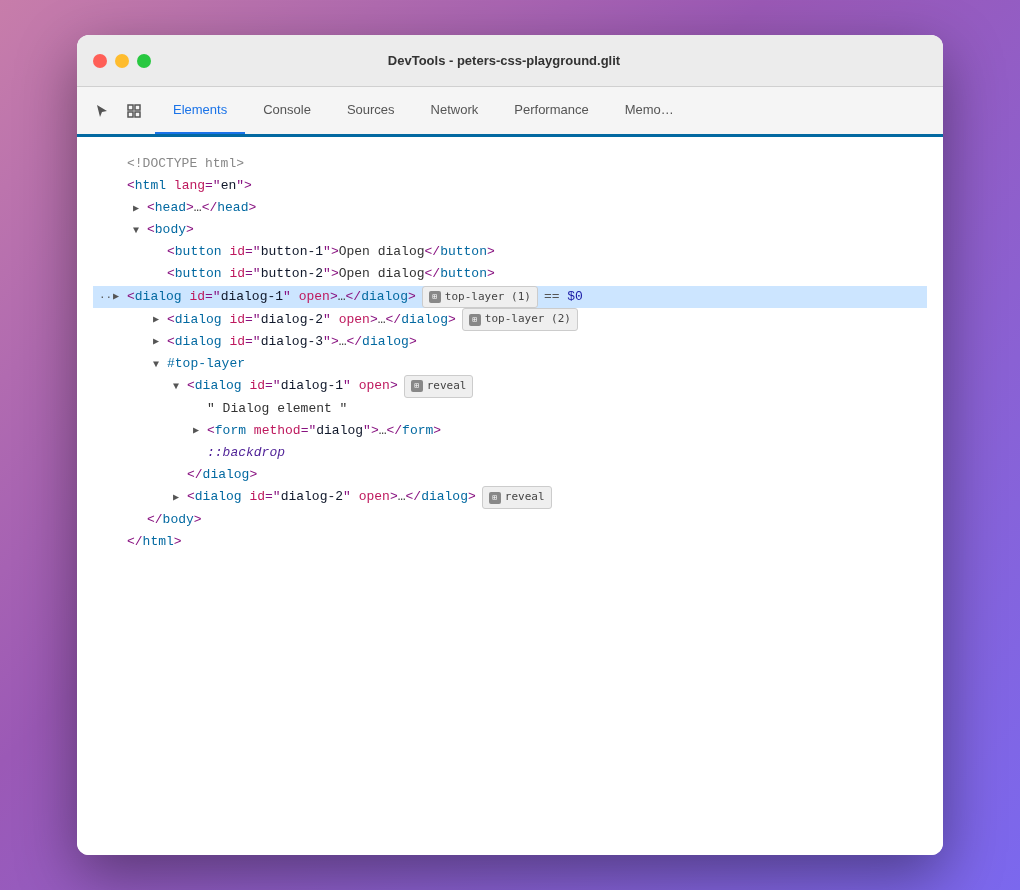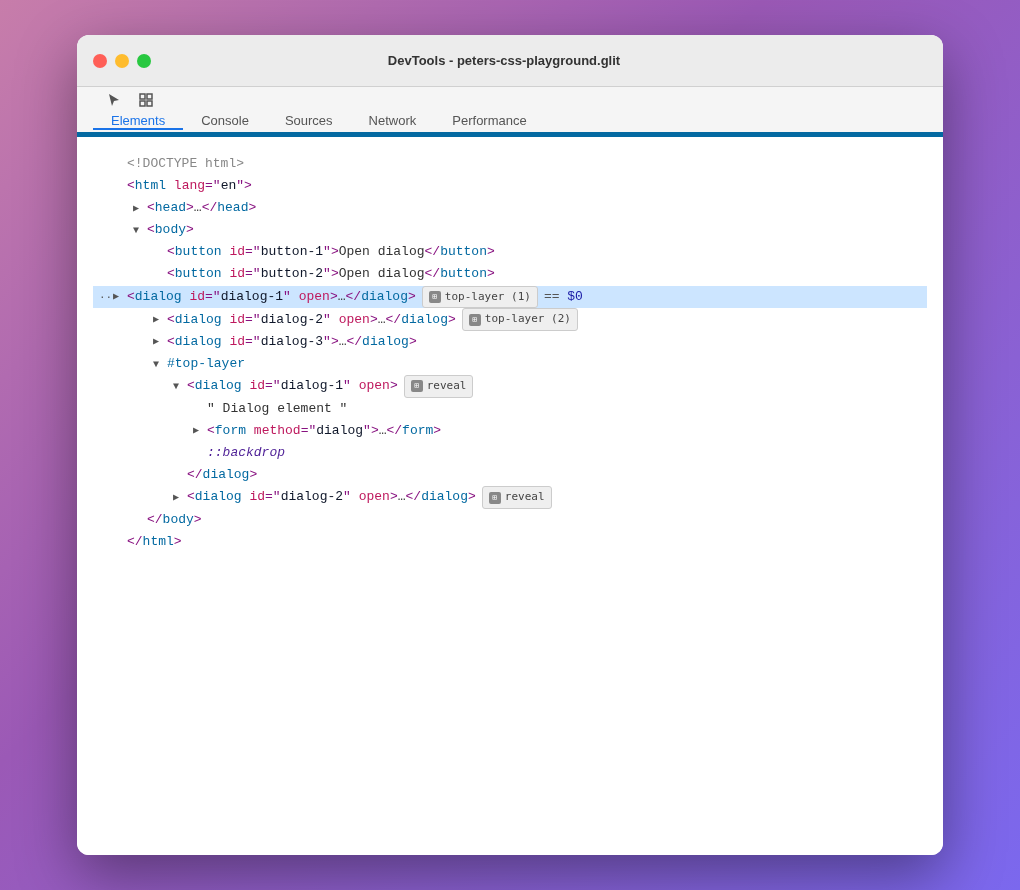--- a/index.html
+++ b/index.html
@@ -67,25 +67,24 @@
       font-weight: 600;
       color: #333;
       margin-left: -70px;
     }
 
     
     .tabbar {
       background: #f5f5f5;
       display: flex;
       align-items: stretch;
-      border-bottom: 5px solid #0369a1;
+      border-bottom: 3px solid #0369a1;
       height: 50px;
       flex-shrink: 0;
-      padding-left: 16px;
-      flex-direction: column;
+      padding-left: 4px;
     }
 
     .tab-icons {
       display: flex;
       align-items: center;
       padding: 0 8px;
       gap: 6px;
     }
 
     .tab-icon {
@@ -252,20 +251,23 @@
       </div>
       <div class="tab">
         <span>Sources</span>
       </div>
       <div class="tab">
         <span>Network</span>
       </div>
       <div class="tab">
         <span>Performance</span>
       </div>
+      <div class="tab">
+        <span>Memo…</span>
+      </div>
     </div>
   </div>
 
   <div class="devtools-content">
 
     <div class="line indent-0">
       <span class="triangle empty">▶</span>
       <span class="doctype">&lt;!DOCTYPE html&gt;</span>
     </div>
 

